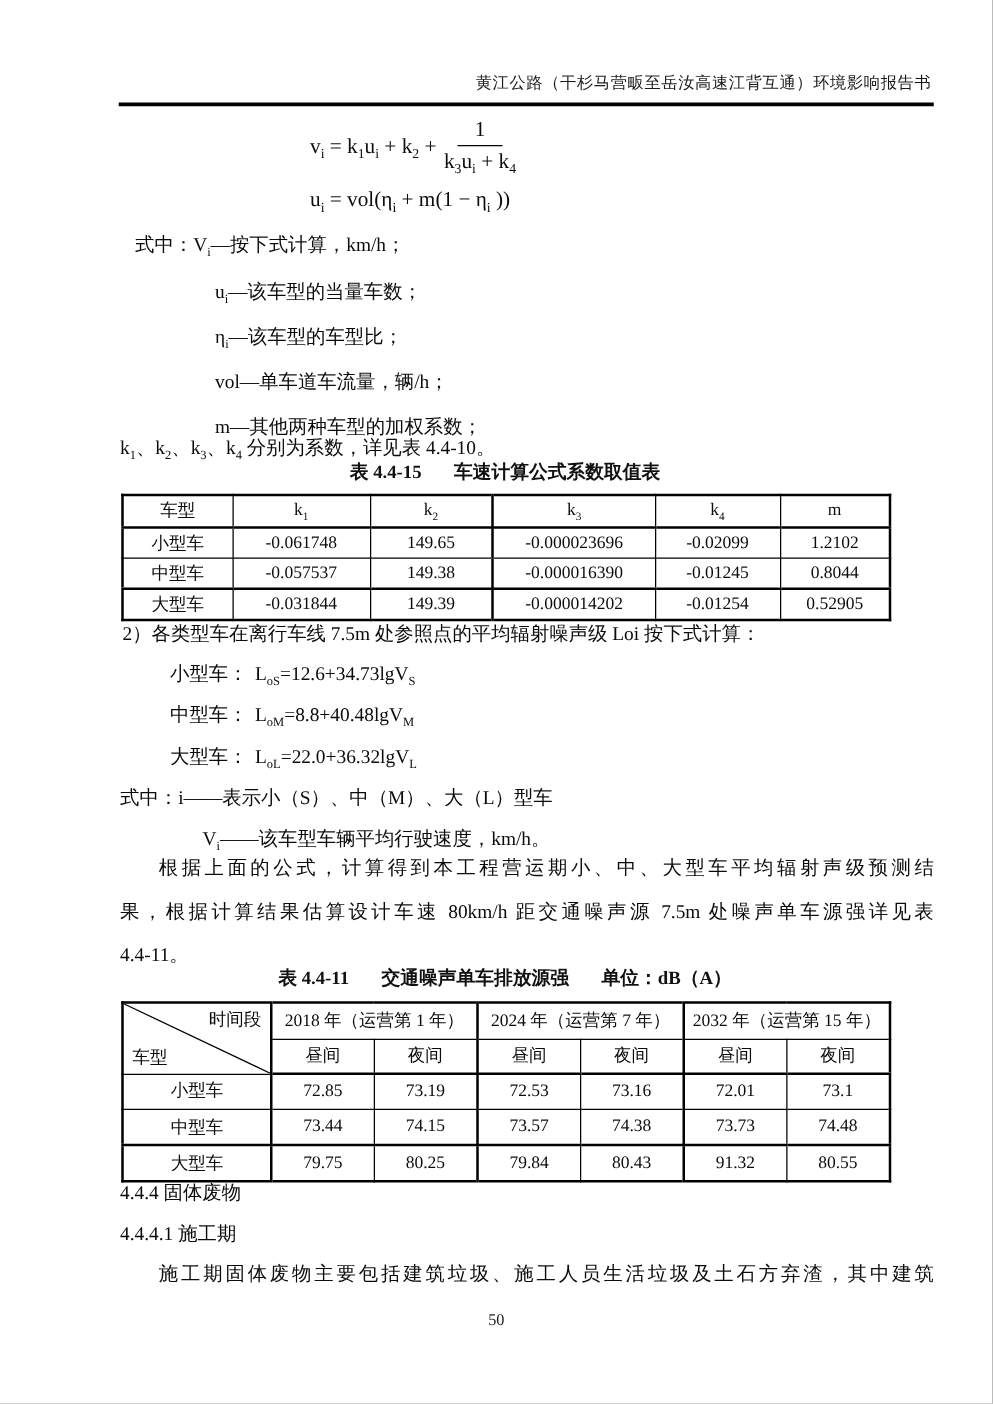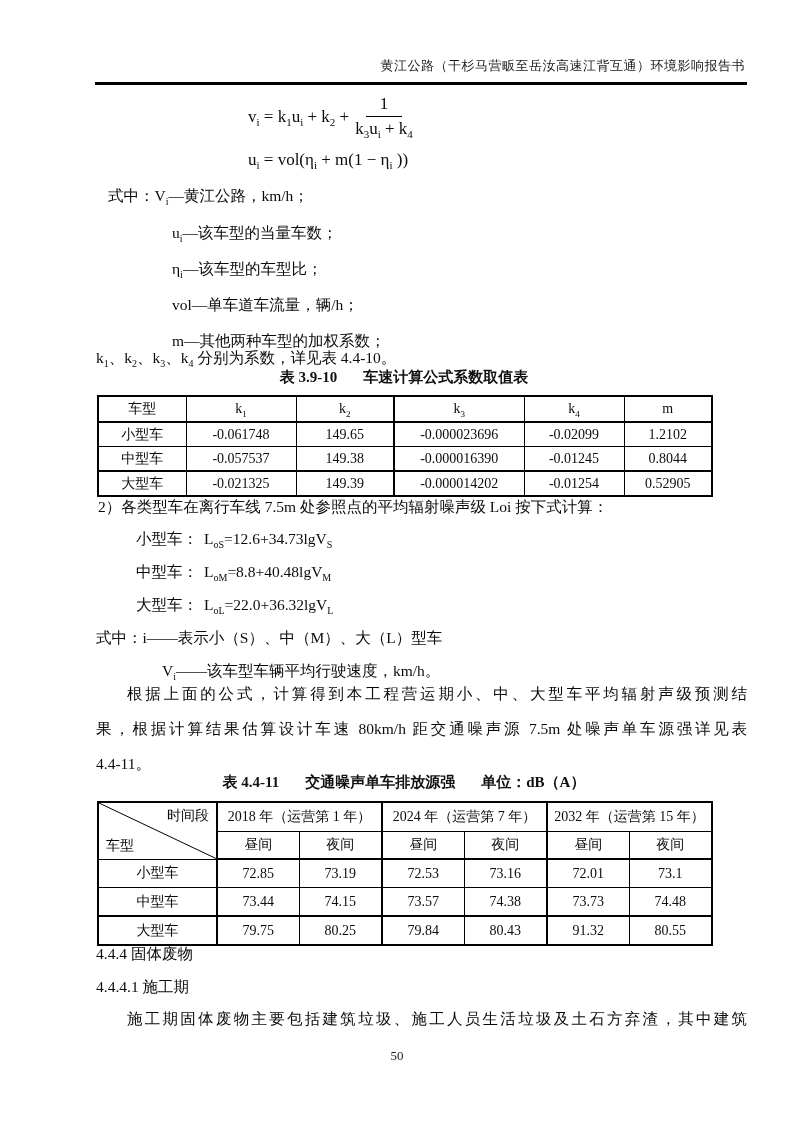--- a/index.html
+++ b/index.html
@@ -58,29 +58,29 @@
     <span class="frac">
       <span class="num">1</span>
       <span class="den"><span>k</span><sub>3</sub><span>u</span><sub>i</sub><span> + k</span><sub>4</sub></span>
     </span>
   </div>
 
   <div class="abs formula" style="left:248px;top:150px;">
     <span><span>u</span><sub>i</sub><span> = vol(η</span><sub>i</sub><span> + m(1 − η</span><sub>i</sub><span> ))</span></span>
   </div>
 
-  <div class="abs bodyline" style="left:108px;top:186px;"><span>式中：V</span><sub>i</sub><span>—黄江公路，km/h；</span></div>
+  <div class="abs bodyline" style="left:108px;top:186px;"><span>式中：V</span><sub>i</sub><span>—按下式计算，km/h；</span></div>
   <div class="abs bodyline" style="left:172px;top:223px;"><span>u</span><sub>i</sub><span>—该车型的当量车数；</span></div>
   <div class="abs bodyline" style="left:172px;top:259px;"><span>η</span><sub>i</sub><span>—该车型的车型比；</span></div>
   <div class="abs bodyline" style="left:172px;top:295px;"><span>vol—单车道车流量，辆/h；</span></div>
   <div class="abs bodyline" style="left:172px;top:331px;"><span>m—其他两种车型的加权系数；</span></div>
   <div class="abs bodyline" style="left:96px;top:348px;"><span>k</span><sub>1</sub><span>、k</span><sub>2</sub><span>、k</span><sub>3</sub><span>、k</span><sub>4</sub><span> 分别为系数，详见表 4.4-10。</span></div>
 
   <div class="abs tbl-title-flex" style="left:97px;top:368px;">
-    <span>表 3.9-10</span>
+    <span>表 4.4-15</span>
     <span>车速计算公式系数取值表</span>
   </div>
 
   <table class="doc t1 abs" style="left:97px;top:395px;width:614px;">
     <colgroup>
         <col style="width:88px">
         <col style="width:110px">
         <col style="width:98px">
         <col style="width:130px">
         <col style="width:100px">
@@ -106,21 +106,21 @@
     <tr>
       <td class="bb2">中型车</td>
       <td class="bb2">-0.057537</td>
       <td class="bb2 br2">149.38</td>
       <td class="bb2">-0.000016390</td>
       <td class="bb2">-0.01245</td>
       <td class="bb2">0.8044</td>
     </tr>
     <tr>
       <td>大型车</td>
-      <td>-0.021325</td>
+      <td>-0.031844</td>
       <td class="br2">149.39</td>
       <td>-0.000014202</td>
       <td>-0.01254</td>
       <td>0.52905</td>
     </tr>
   </tbody>
     </table>
 
   <div class="abs bodyline" style="left:98px;top:497px;">2）各类型车在离行车线 7.5m 处参照点的平均辐射噪声级 Loi 按下式计算：</div>
   <div class="abs mixline" style="left:136px;top:529px;">

